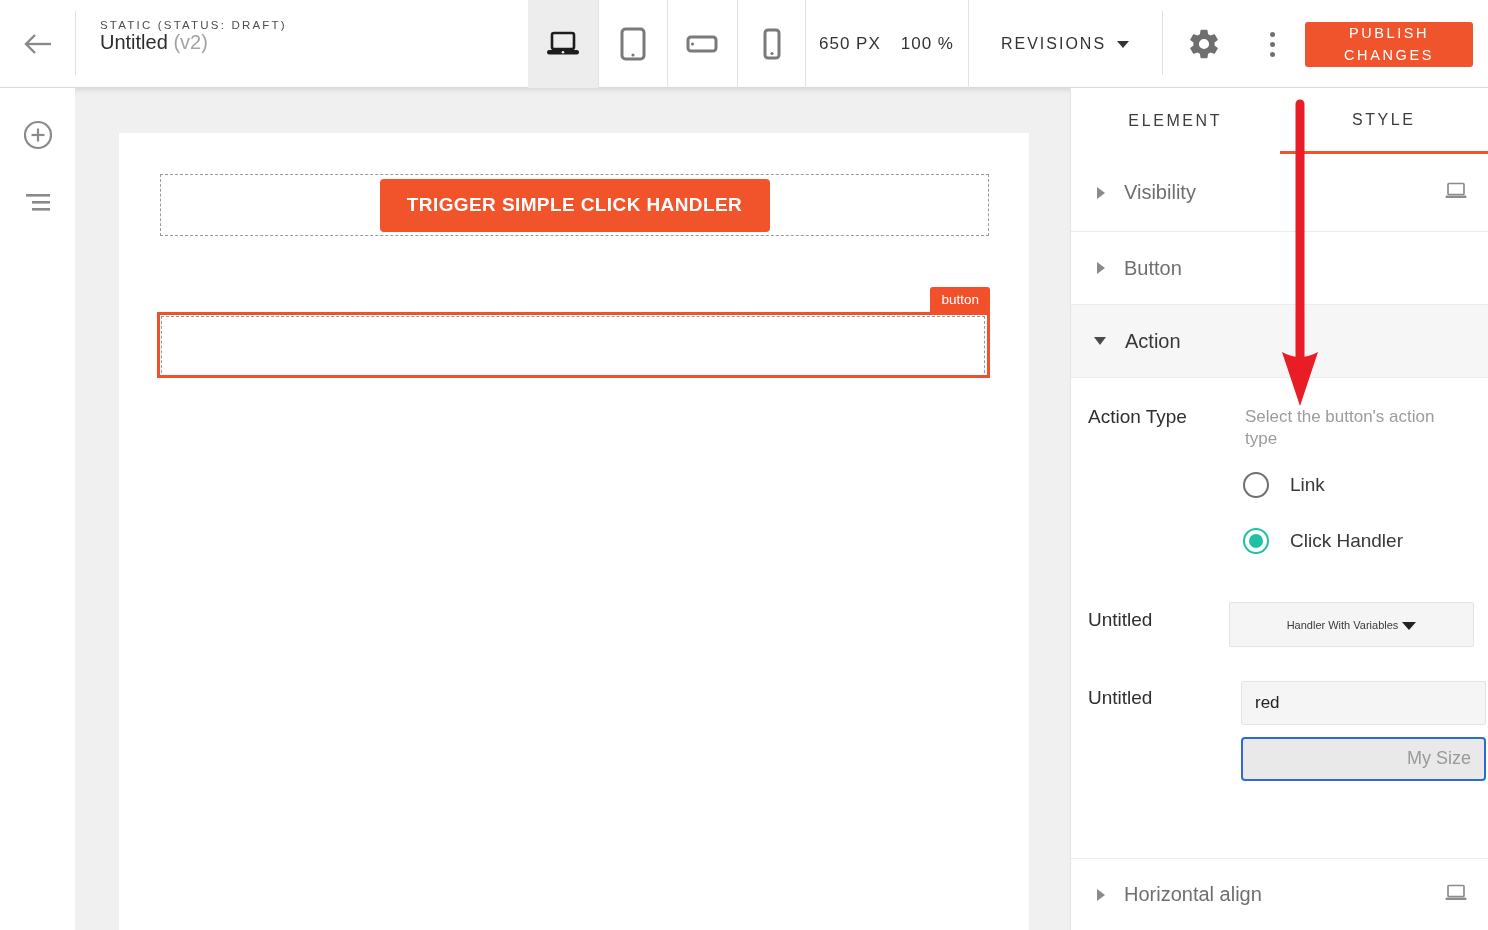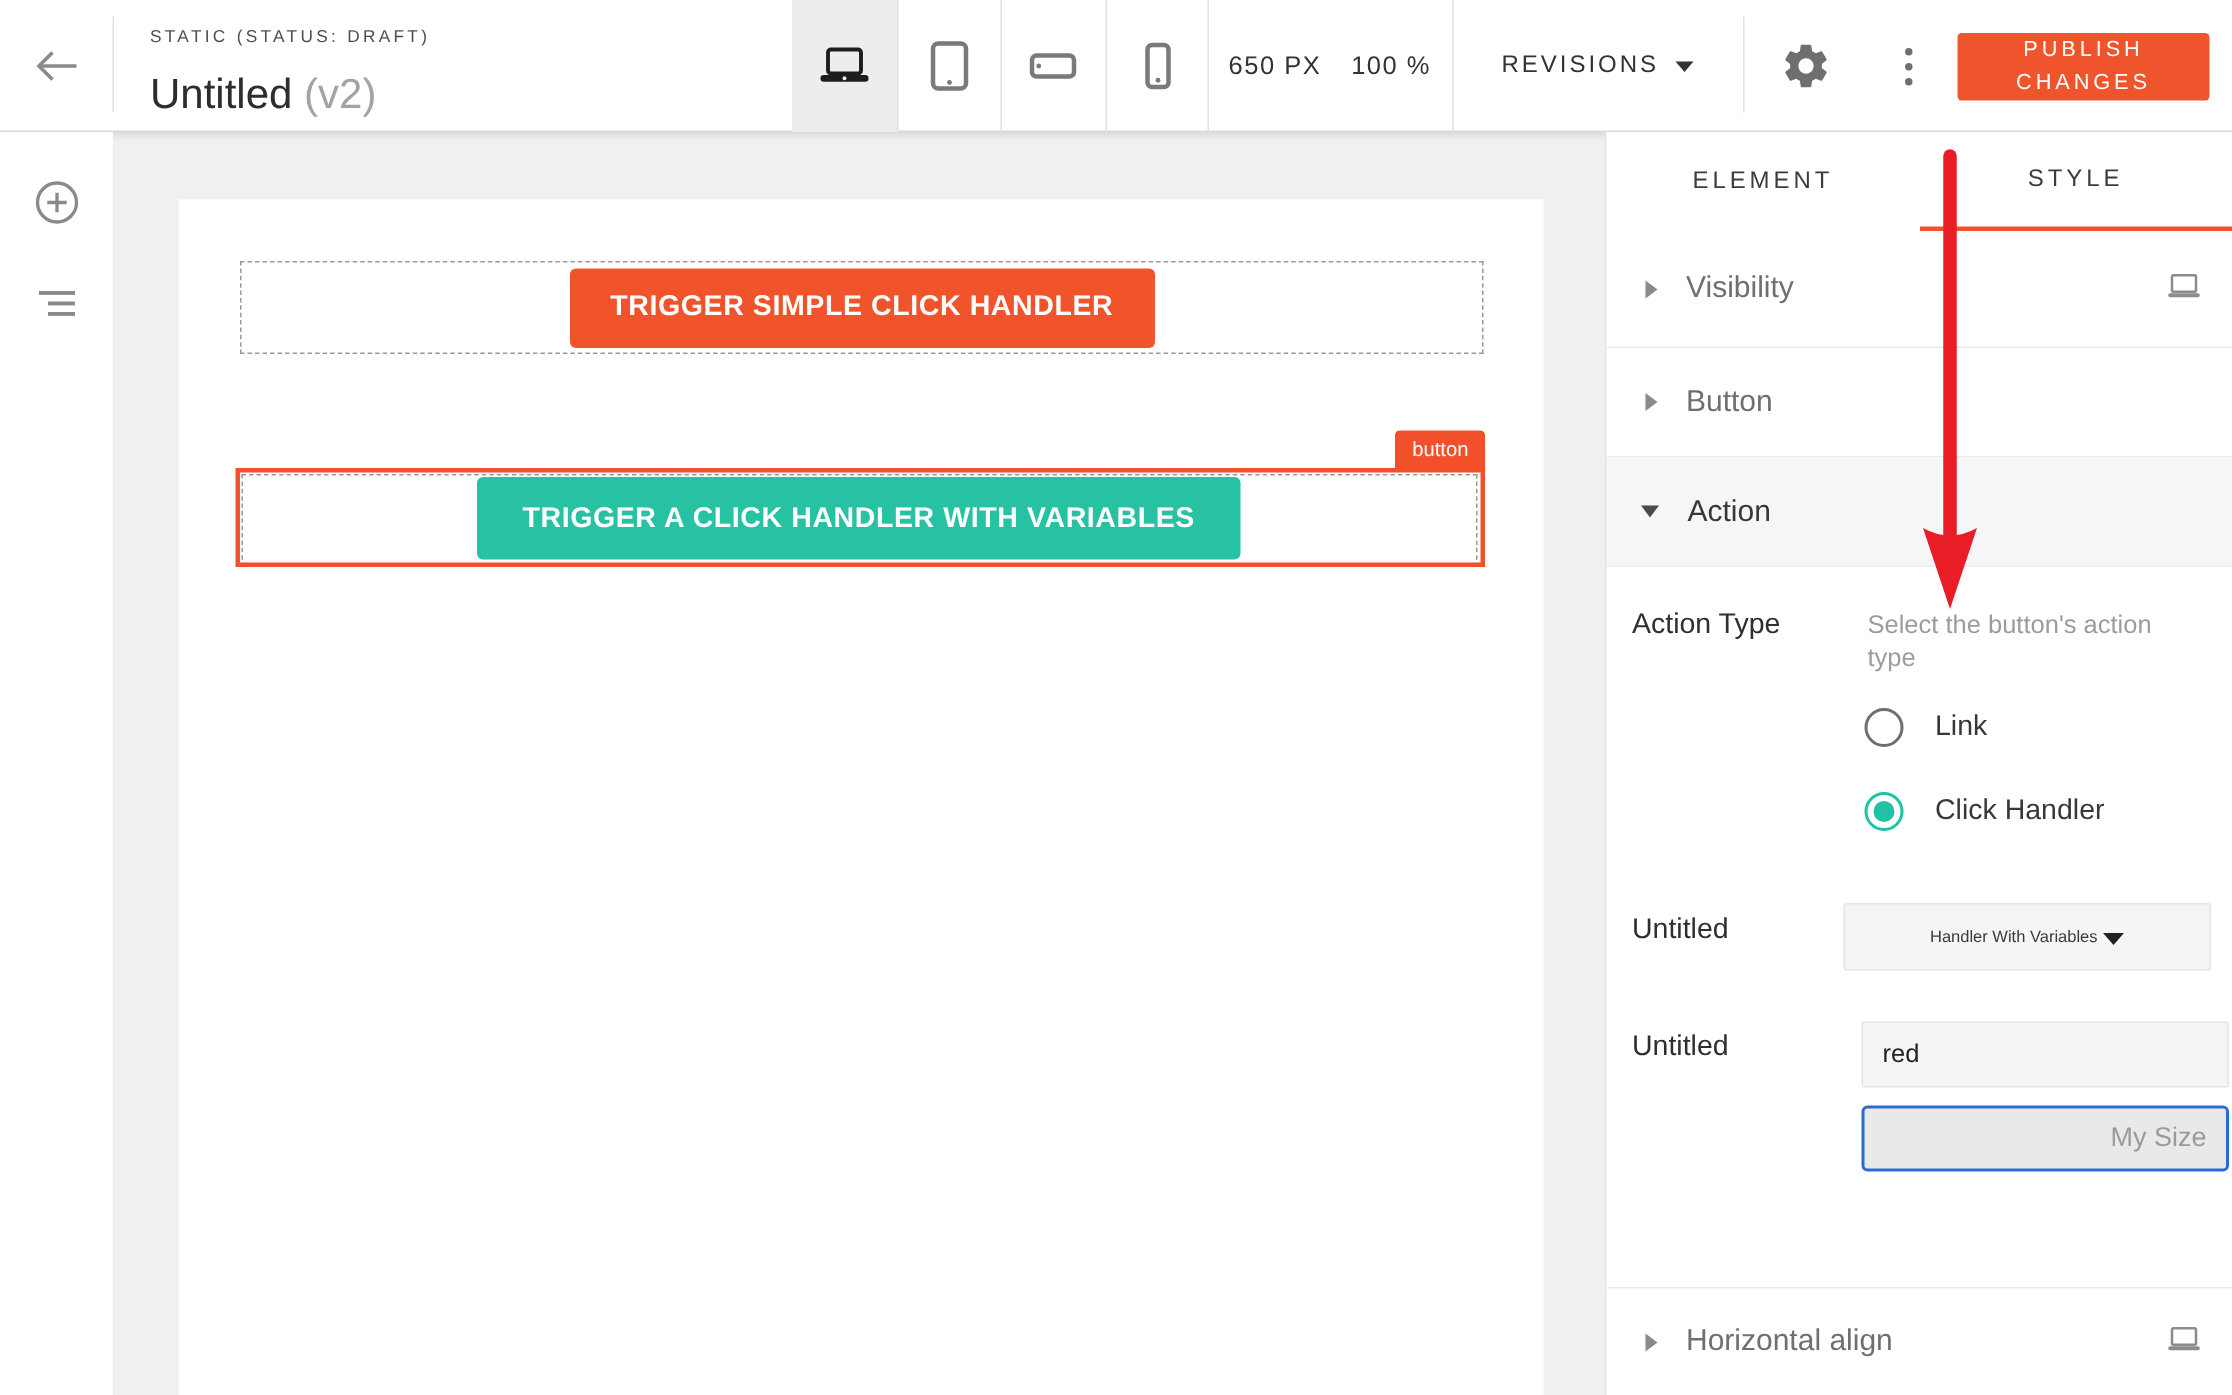--- a/index.html
+++ b/index.html
@@ -8,21 +8,21 @@
   .abs { position:absolute; }
 
   
   .topbar { position:absolute; left:0; top:0; width:1488px; height:88px; background:#fff;
             border-bottom:1px solid #d9d9d9; z-index:20; }
   .vdiv { position:absolute; width:1px; background:#e2e2e2; top:0; height:88px; }
   .vdiv.short { top:11px; height:64px; }
   .back-btn { left:0; top:0; width:75px; height:88px; display:flex; align-items:center; justify-content:center; cursor:pointer; }
   .title-block { left:100px; top:19px; }
   .status-label { font-size:11.5px; letter-spacing:2.2px; color:#4d4d4d; }
-  .doc-title { margin-top:16px; font-size:28px; color:#2d2d2d; }
+  .doc-title { margin-top:0; font-size:20px; color:#2d2d2d; }
   .doc-title .ver { color:#a3a3a3; }
   .device-btn { top:0; width:70px; height:88px; display:flex; align-items:center; justify-content:center; color:#7a7a7a; cursor:pointer; }
   .device-btn.active { background:#ededed; color:#1d1d1d; }
   .zoom-info { left:805px; top:0; width:163px; height:88px; display:flex; gap:20px; align-items:center; justify-content:center;
                font-size:17px; color:#333; letter-spacing:1px; }
   .revisions { left:968px; top:0; width:194px; height:88px; display:flex; gap:11px; align-items:center; justify-content:center;
                font-size:16px; letter-spacing:2px; color:#333; cursor:pointer; }
   .tri-down { width:0; height:0; border-left:6px solid transparent; border-right:6px solid transparent; border-top:7px solid #333; }
   .gear-btn { left:1180px; top:0; width:48px; height:88px; display:flex; align-items:center; justify-content:center; color:#6f6f6f; cursor:pointer; }
   .kebab-btn { left:1252px; top:0; width:40px; height:88px; display:flex; flex-direction:column; gap:5px; align-items:center; justify-content:center; cursor:pointer; }
@@ -179,21 +179,20 @@
 </nav>
 
 <main class="canvas">
   <div class="page">
 
     <div class="dashed-box db1">
       <button class="btn-orange">TRIGGER SIMPLE CLICK HANDLER</button>
     </div>
 
     <div class="dashed-box db2"></div>
-    <button class="btn-teal">TRIGGER A CLICK HANDLER WITH VARIABLES</button>
     <div class="selection-box">
       <div class="selection-tag">button</div>
     </div>
 
   </div>
 </main>
 
 <aside class="panel">
 
   <div class="tabs">

